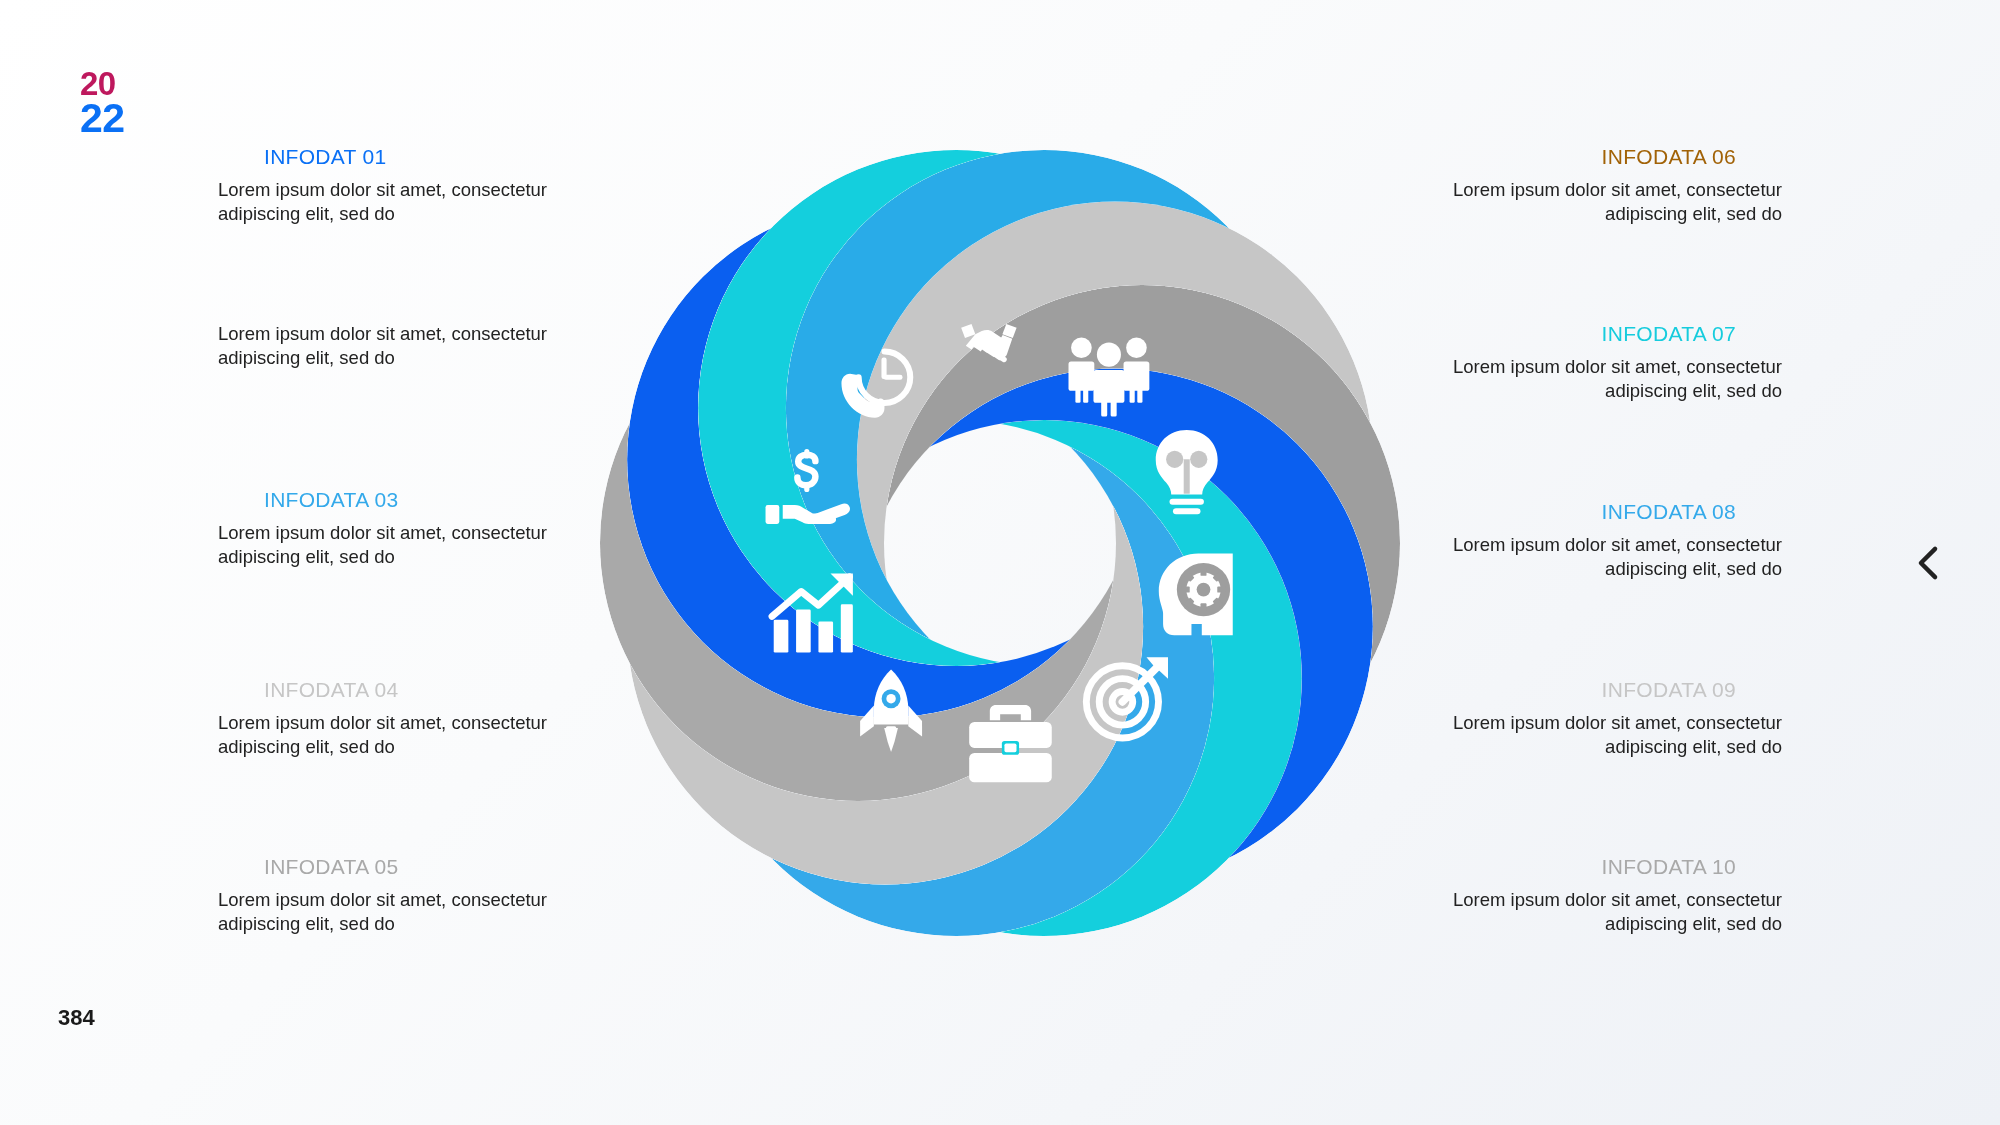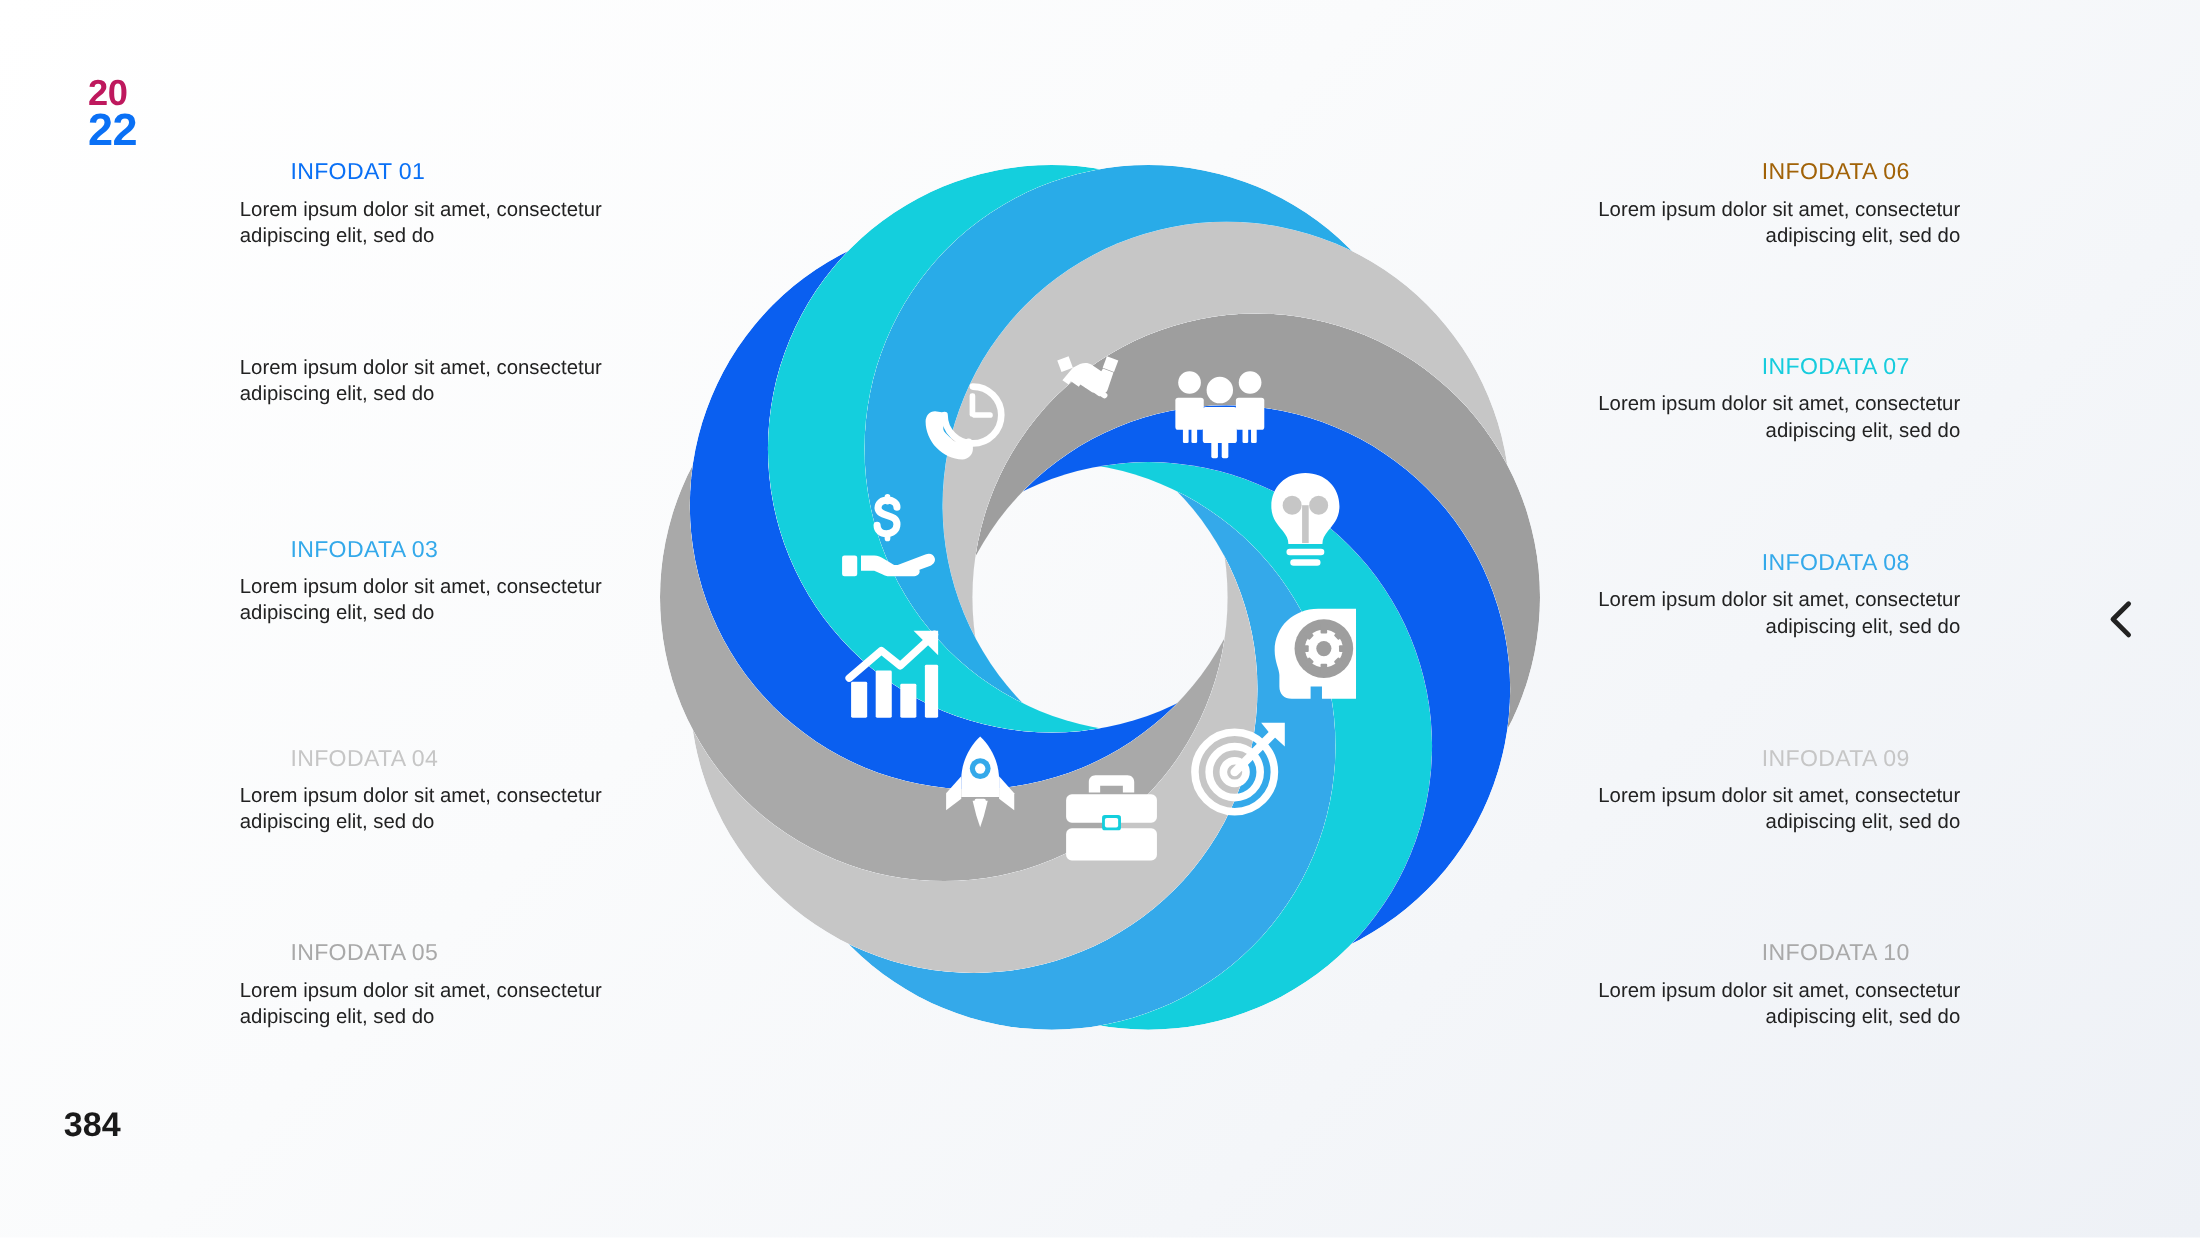--- a/index.html
+++ b/index.html
@@ -9,21 +9,21 @@
     font-family:"Liberation Sans", sans-serif;
     overflow:hidden;position:relative;
   }
   #stage{position:absolute;inset:0;}
 
   
   .year{position:absolute;left:80px;top:68px;line-height:0.95;}
   .year .y1{font-size:33px;font-weight:bold;color:#be185d;letter-spacing:-0.5px;}
   .year .y2{font-size:41px;font-weight:bold;color:#0a70f5;letter-spacing:-0.5px;}
 
-  .pagenum{position:absolute;left:58px;top:1005px;font-size:31px;font-weight:bold;color:#1a1a1a;}
+  .pagenum{position:absolute;left:58px;top:1005px;font-size:22px;font-weight:bold;color:#1a1a1a;}
 
   
   .nav-chevron{position:absolute;right:52px;top:540px;width:40px;height:46px;
     display:flex;align-items:center;justify-content:center;cursor:pointer;}
 
   
   .col{position:absolute;top:0;width:420px;}
   .col-left{left:160px;text-align:left;}
   .col-right{right:160px;text-align:right;}
 

